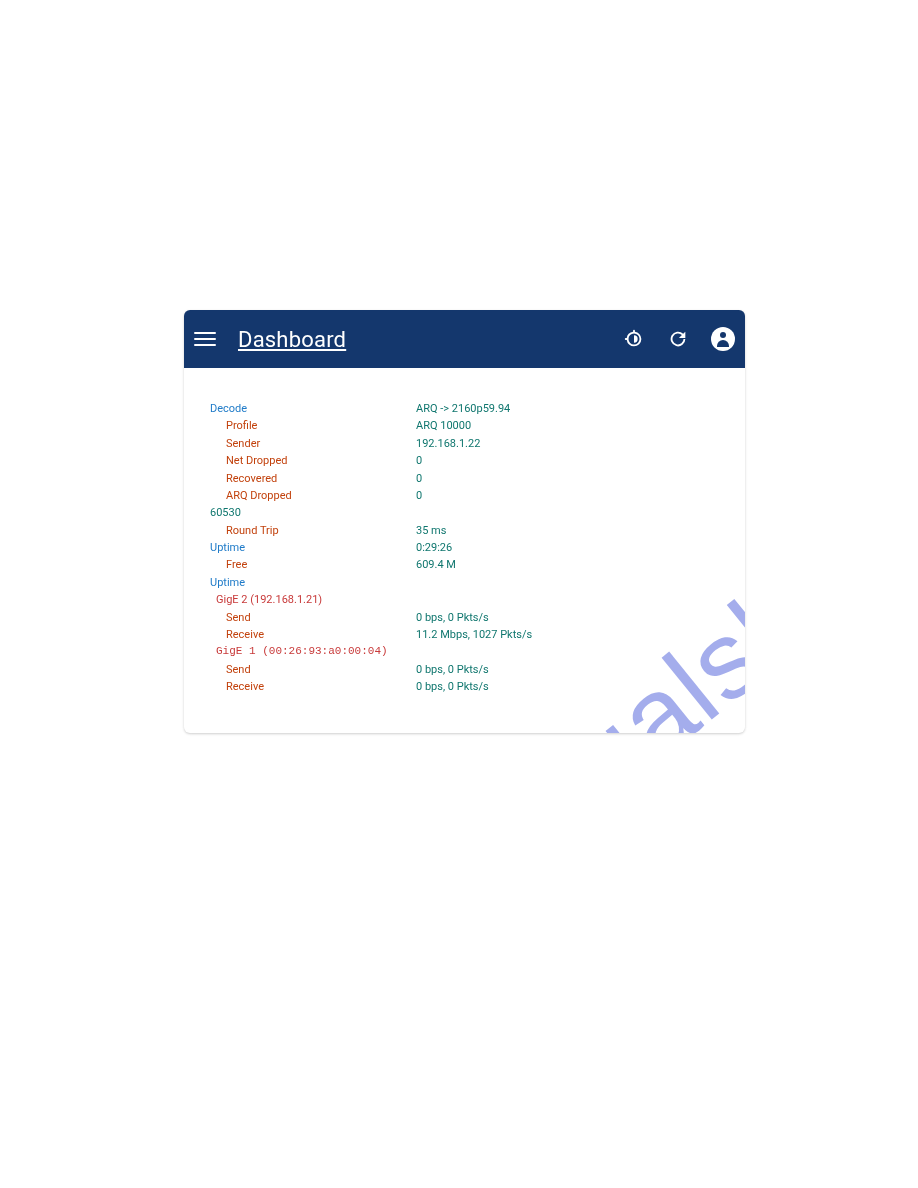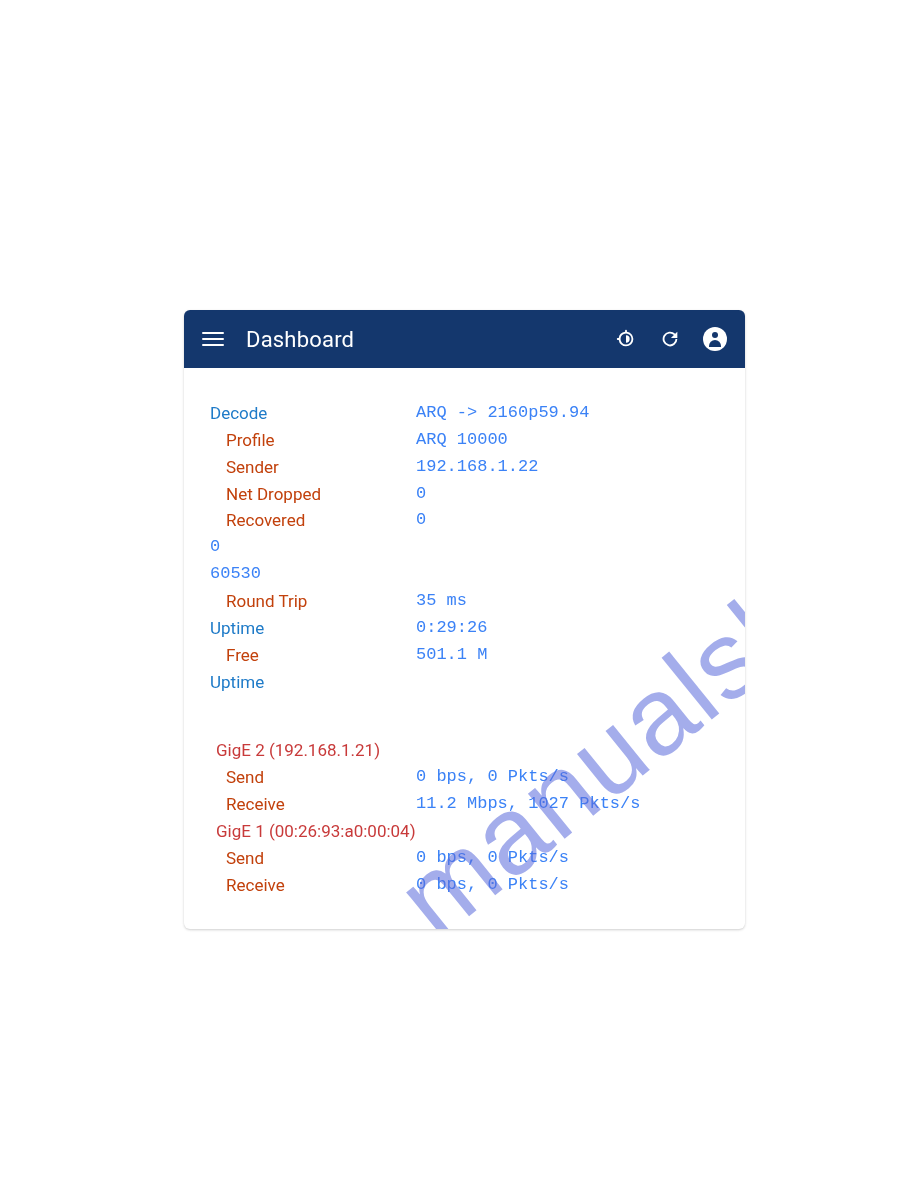--- a/index.html
+++ b/index.html
@@ -18,22 +18,23 @@
       background: #ffffff;
       border-radius: 6px;
       box-shadow: 0 1px 3px rgba(0,0,0,0.12), 0 1px 2px rgba(0,0,0,0.08);
       overflow: hidden;
     }
     .toolbar {
       background: #14376d;
       height: 58px;
       display: flex;
       align-items: center;
-      padding: 0 18px;
+      padding: 0 10px;
       color: #ffffff;
+      text-decoration: underline;
     }
     .menu-icon {
       width: 22px; height: 22px;
       display: flex; flex-direction: column; justify-content: center;
       gap: 4px;
       cursor: pointer;
     }
     .menu-icon span {
       display: block; height: 2px; background: #ffffff; width: 100%; border-radius: 1px;
     }
@@ -60,28 +61,28 @@
     }
     .avatar-inner::before {
       content:""; position:absolute; left:50%; top:1px; transform:translateX(-50%);
       width:6px; height:6px; border-radius:50%; background:#14376d;
     }
     .avatar-inner::after {
       content:""; position:absolute; left:50%; bottom:0; transform:translateX(-50%);
       width:12px; height:7px; border-radius:6px 6px 0 0; background:#14376d;
     }
     .content {
-      padding: 32px 26px 30px 26px;
-      font-size: 17px;
+      padding: 32px 26px 38px 26px;
+      font-size: 11px;
       color: #404040;
       line-height: 1.58;
     }
     .row { display: flex; }
     .label-col { width: 206px; padding-left: 0; }
-    .value-col { flex: 1; color: #3b82f6; font-family: Liberation Mono, monospace; }
+    .value-col { flex: 1; color: #0f766e; }
     .blue  { color: #1f7bc8; }
     .green { color: #c2410c; }
     .red   { color: #c83a3a; }
     .indent1 { padding-left: 16px; }
     .indent2 { padding-left: 6px; }
     .watermark {
       position: absolute;
       left: 130px; top: 260px;
       font-size: 110px;
       font-weight: 500;
@@ -140,59 +141,60 @@
     </div>
     <div class="row">
       <div class="label-col green indent1">Net Dropped</div>
       <div class="value-col">0</div>
     </div>
     <div class="row">
       <div class="label-col green indent1">Recovered</div>
       <div class="value-col">0</div>
     </div>
     <div class="row">
+      <div class="label-col green indent1">ARQ Dropped</div>
       <div class="value-col">0</div>
     </div>
     <div class="row">
       <div class="value-col">60530</div>
     </div>
     <div class="row">
       <div class="label-col green indent1">Round Trip</div>
       <div class="value-col">35 ms</div>
     </div>
 
     <div class="row">
       <div class="label-col blue">Uptime</div>
       <div class="value-col">0:29:26</div>
     </div>
 
     <div class="row">
       <div class="label-col green indent1">Free</div>
-      <div class="value-col">501.1 M</div>
+      <div class="value-col">609.4 M</div>
     </div>
 
     <div class="row">
       <div class="label-col blue">Uptime</div>
       <div class="value-col"></div>
     </div>
 
     <div class="row">
-      <div class="label-col red indent2" style="width:100%;margin-top:42px;">GigE 2 (192.168.1.21)</div>
+      <div class="label-col red indent2" style="width:100%;">GigE 2 (192.168.1.21)</div>
     </div>
     <div class="row">
       <div class="label-col green indent1">Send</div>
       <div class="value-col">0 bps, 0 Pkts/s</div>
     </div>
     <div class="row">
       <div class="label-col green indent1">Receive</div>
       <div class="value-col">11.2 Mbps, 1027 Pkts/s</div>
     </div>
 
     <div class="row">
-      <div class="label-col red indent2" style="width:100%;">GigE 1 (00:26:93:a0:00:04)</div>
+      <div class="label-col red indent2" style="width:100%;font-family:Liberation Mono, monospace;">GigE 1 (00:26:93:a0:00:04)</div>
     </div>
     <div class="row">
       <div class="label-col green indent1">Send</div>
       <div class="value-col">0 bps, 0 Pkts/s</div>
     </div>
     <div class="row">
       <div class="label-col green indent1">Receive</div>
       <div class="value-col">0 bps, 0 Pkts/s</div>
     </div>
 

